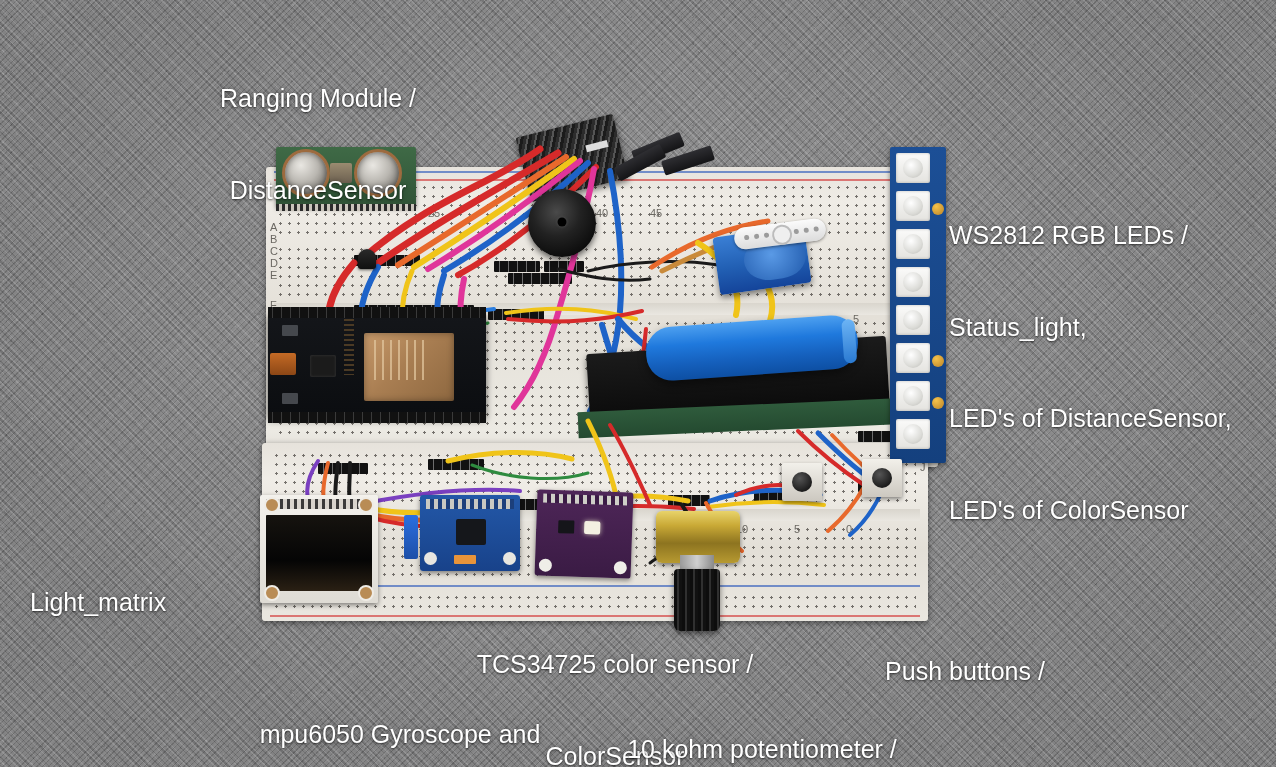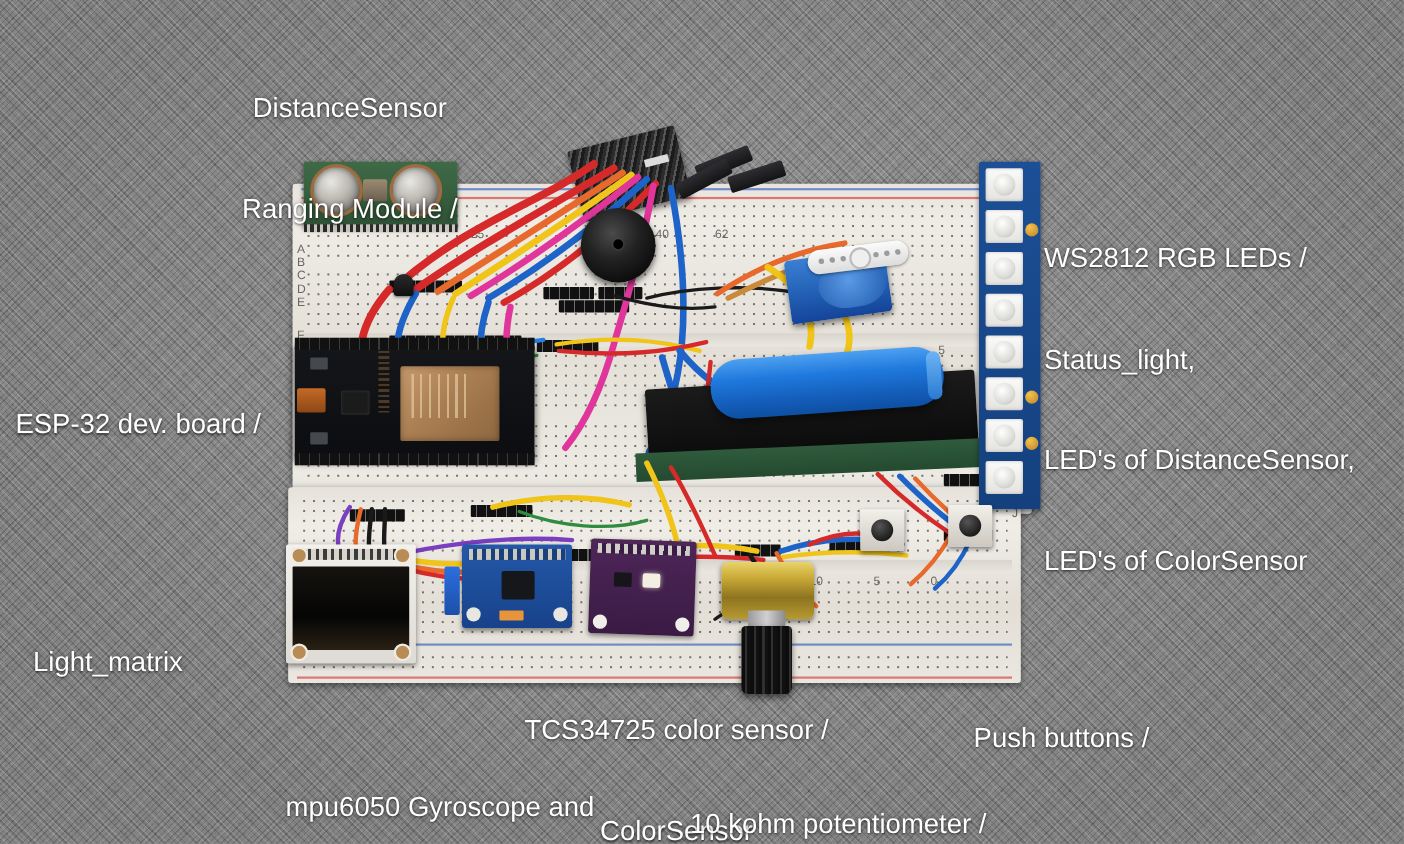--- a/index.html
+++ b/index.html
@@ -214,21 +214,21 @@
       <div class="holes" style="left:10px;top:82px;width:644px;height:52px;"></div>
       <div class="railline rl-blue" style="left:8px;top:142px;width:650px;"></div>
       <div class="holes" style="left:10px;top:150px;width:644px;height:18px;"></div>
       <div class="railline rl-red" style="left:8px;top:172px;width:650px;"></div>
     </div>
 
     <div style="position:absolute;left:0;top:0;width:700px;height:480px;font-size:11px;color:#6b6862;font-family:'Liberation Sans',sans-serif;">
       <span style="position:absolute;left:170px;top:64px;">25</span>
       <span style="position:absolute;left:282px;top:64px;">35</span>
       <span style="position:absolute;left:338px;top:64px;">40</span>
-      <span style="position:absolute;left:392px;top:64px;">62</span>
+      <span style="position:absolute;left:392px;top:64px;">45</span>
       <span style="position:absolute;left:595px;top:170px;">5</span>
       <span style="position:absolute;left:596px;top:258px;">55</span>
       <span style="position:absolute;left:420px;top:380px;">15</span>
       <span style="position:absolute;left:478px;top:380px;">10</span>
       <span style="position:absolute;left:536px;top:380px;">5</span>
       <span style="position:absolute;left:588px;top:380px;">0</span>
       <span style="position:absolute;left:12px;top:78px;">A</span>
       <span style="position:absolute;left:12px;top:90px;">B</span>
       <span style="position:absolute;left:12px;top:102px;">C</span>
       <span style="position:absolute;left:12px;top:114px;">D</span>
@@ -437,35 +437,34 @@
     <div class="comp pb" style="left:524px;top:320px;">
       <i></i>
     </div>
     <div class="comp pb" style="left:604px;top:316px;">
       <i></i>
     </div>
 
   </div>
 
   <div class="lbl c" style="left:118px;top:22px;width:400px;font-size:25px;">
+    <div>Ranging Module /</div>
     <div>DistanceSensor</div>
-    <div>Ranging Module /</div>
   </div>
 
 
 
   <div class="lbl l" style="left:949px;top:159px;width:330px;font-size:25px;">
     <div>WS2812 RGB LEDs /</div>
     <div>Status_light,</div>
     <div>LED's of DistanceSensor,</div>
     <div>LED's of ColorSensor</div>
   </div>
 
   <div class="lbl l" style="left:14px;top:310px;width:260px;font-size:25px;">
-    <div>ESP-32 dev. board /</div>
   </div>
 
 
   <div class="lbl l" style="left:30px;top:511px;width:250px;font-size:25px;line-height:1.45;">
     <div>Light_matrix</div>
   </div>
 
   <div class="lbl c" style="left:430px;top:588px;width:370px;font-size:25px;">
     <div>TCS34725 color sensor /</div>
     <div>ColorSensor</div>

